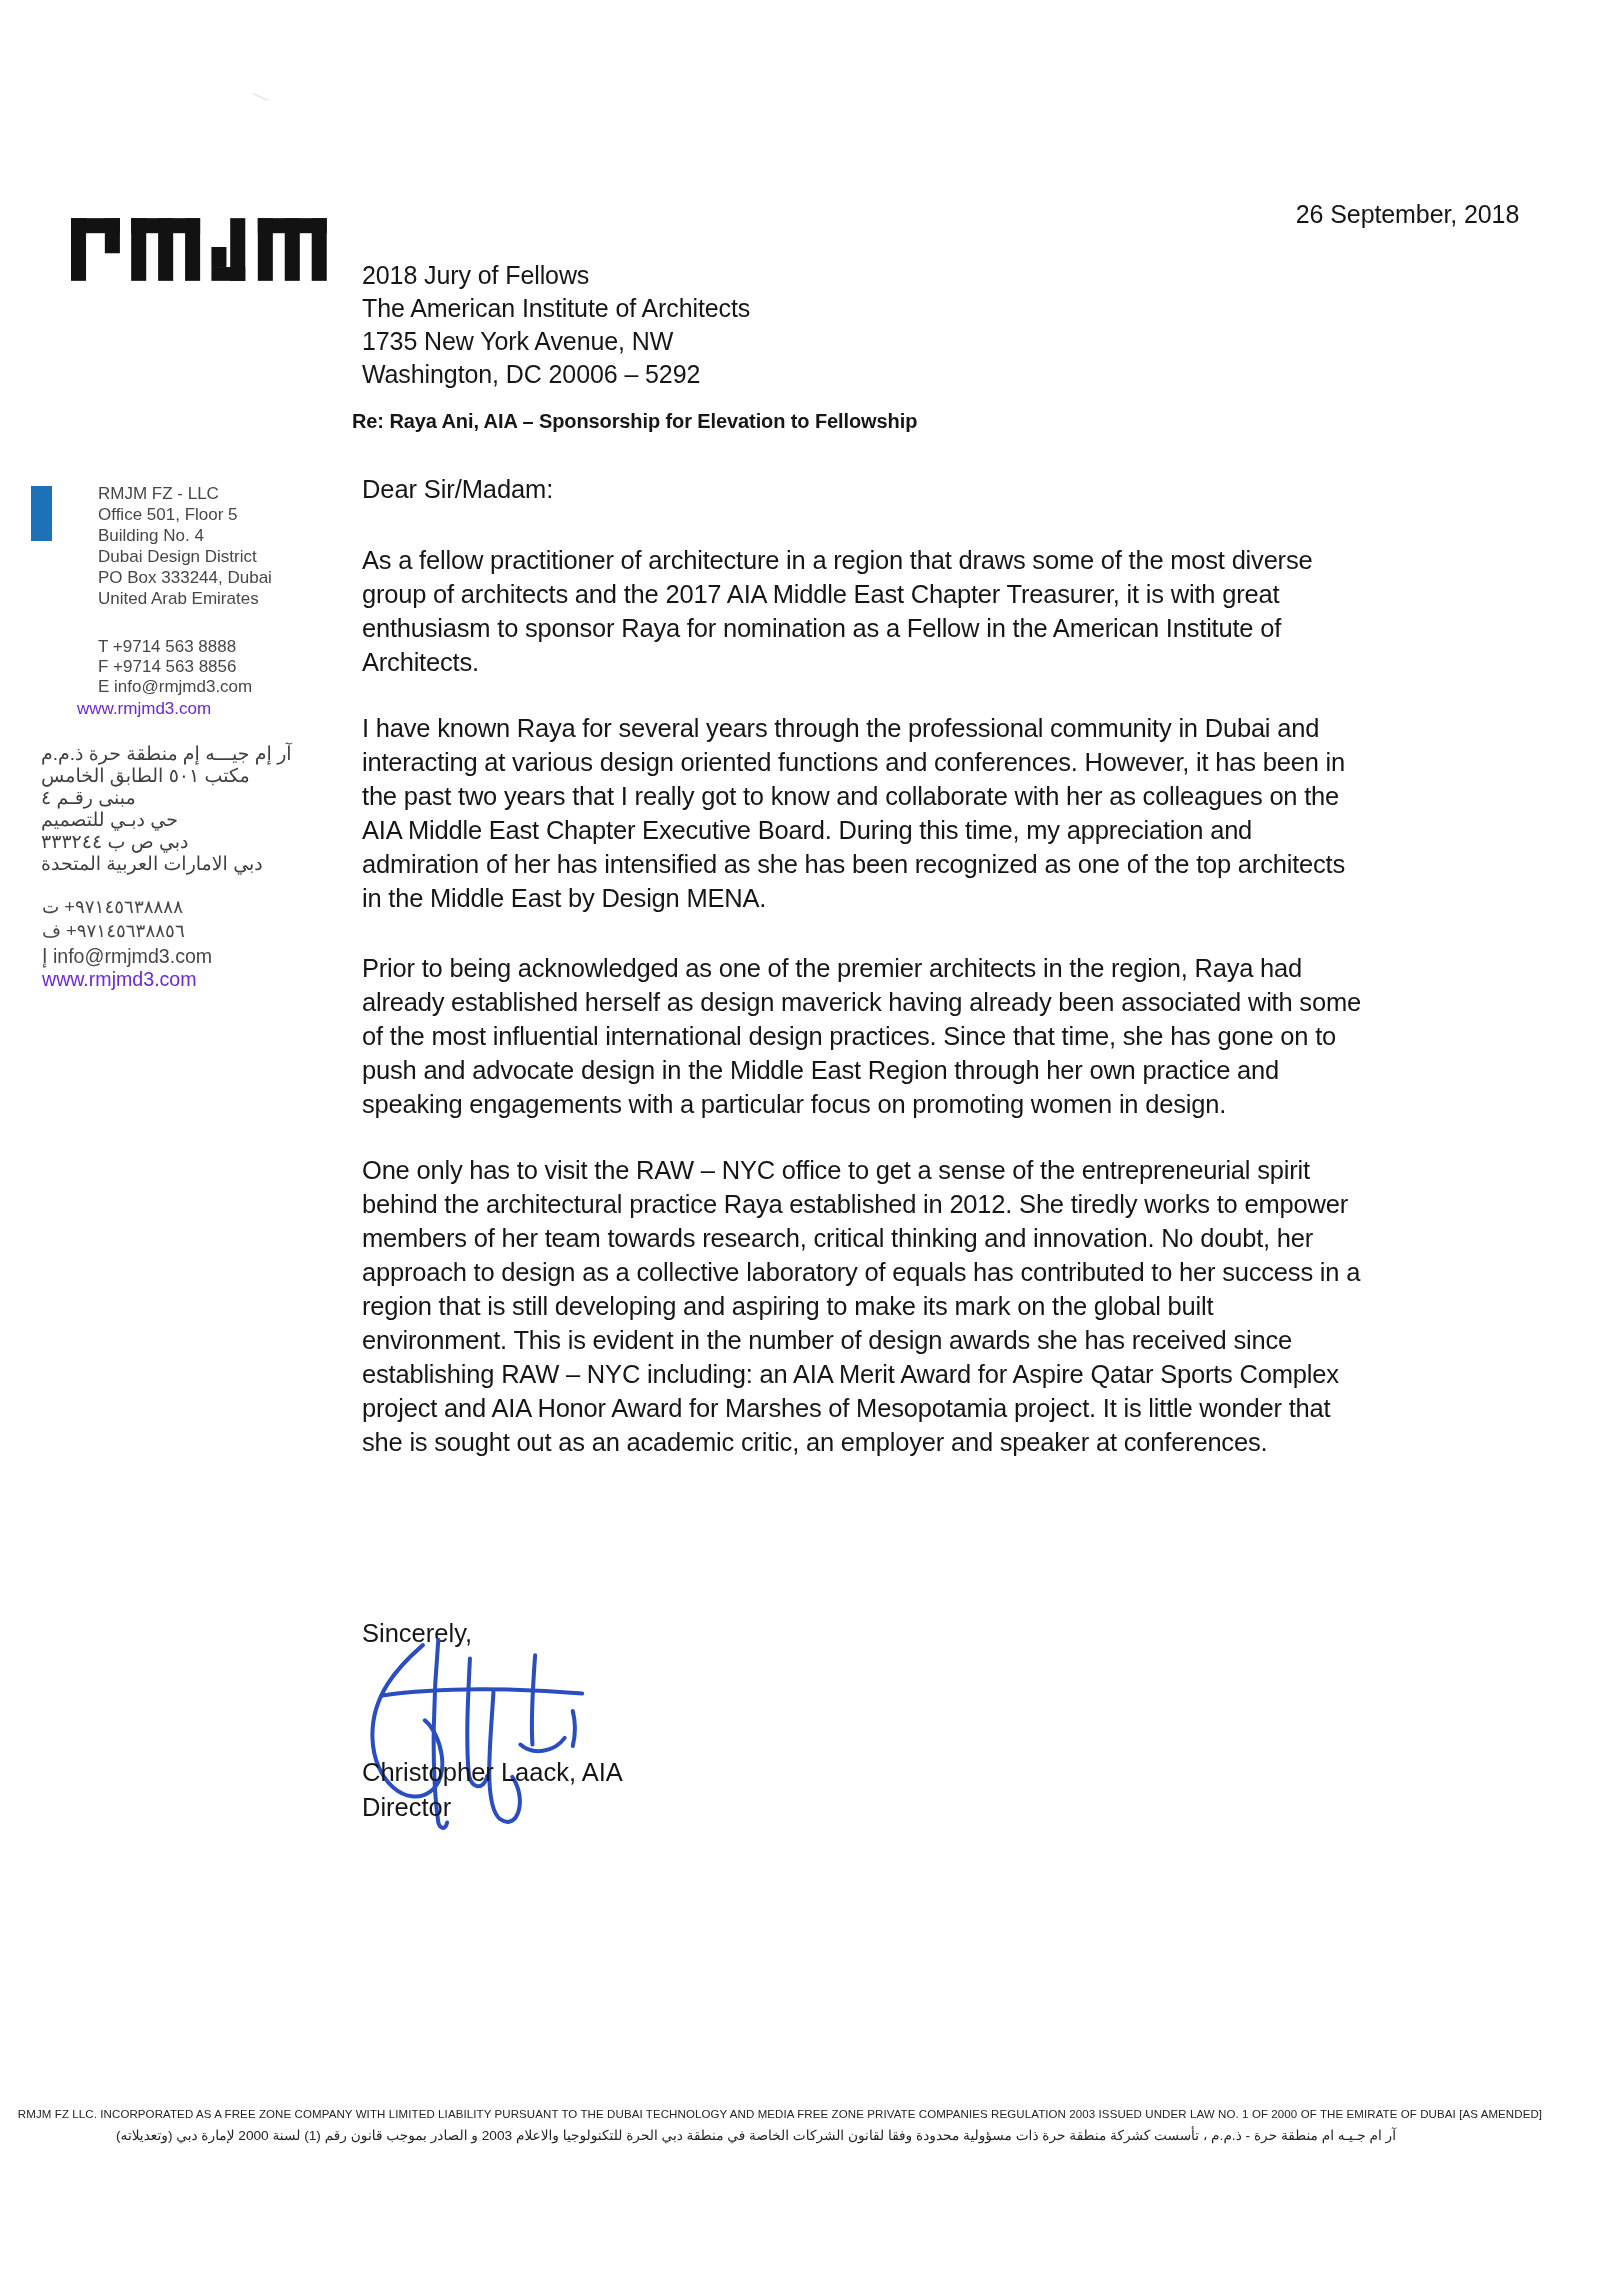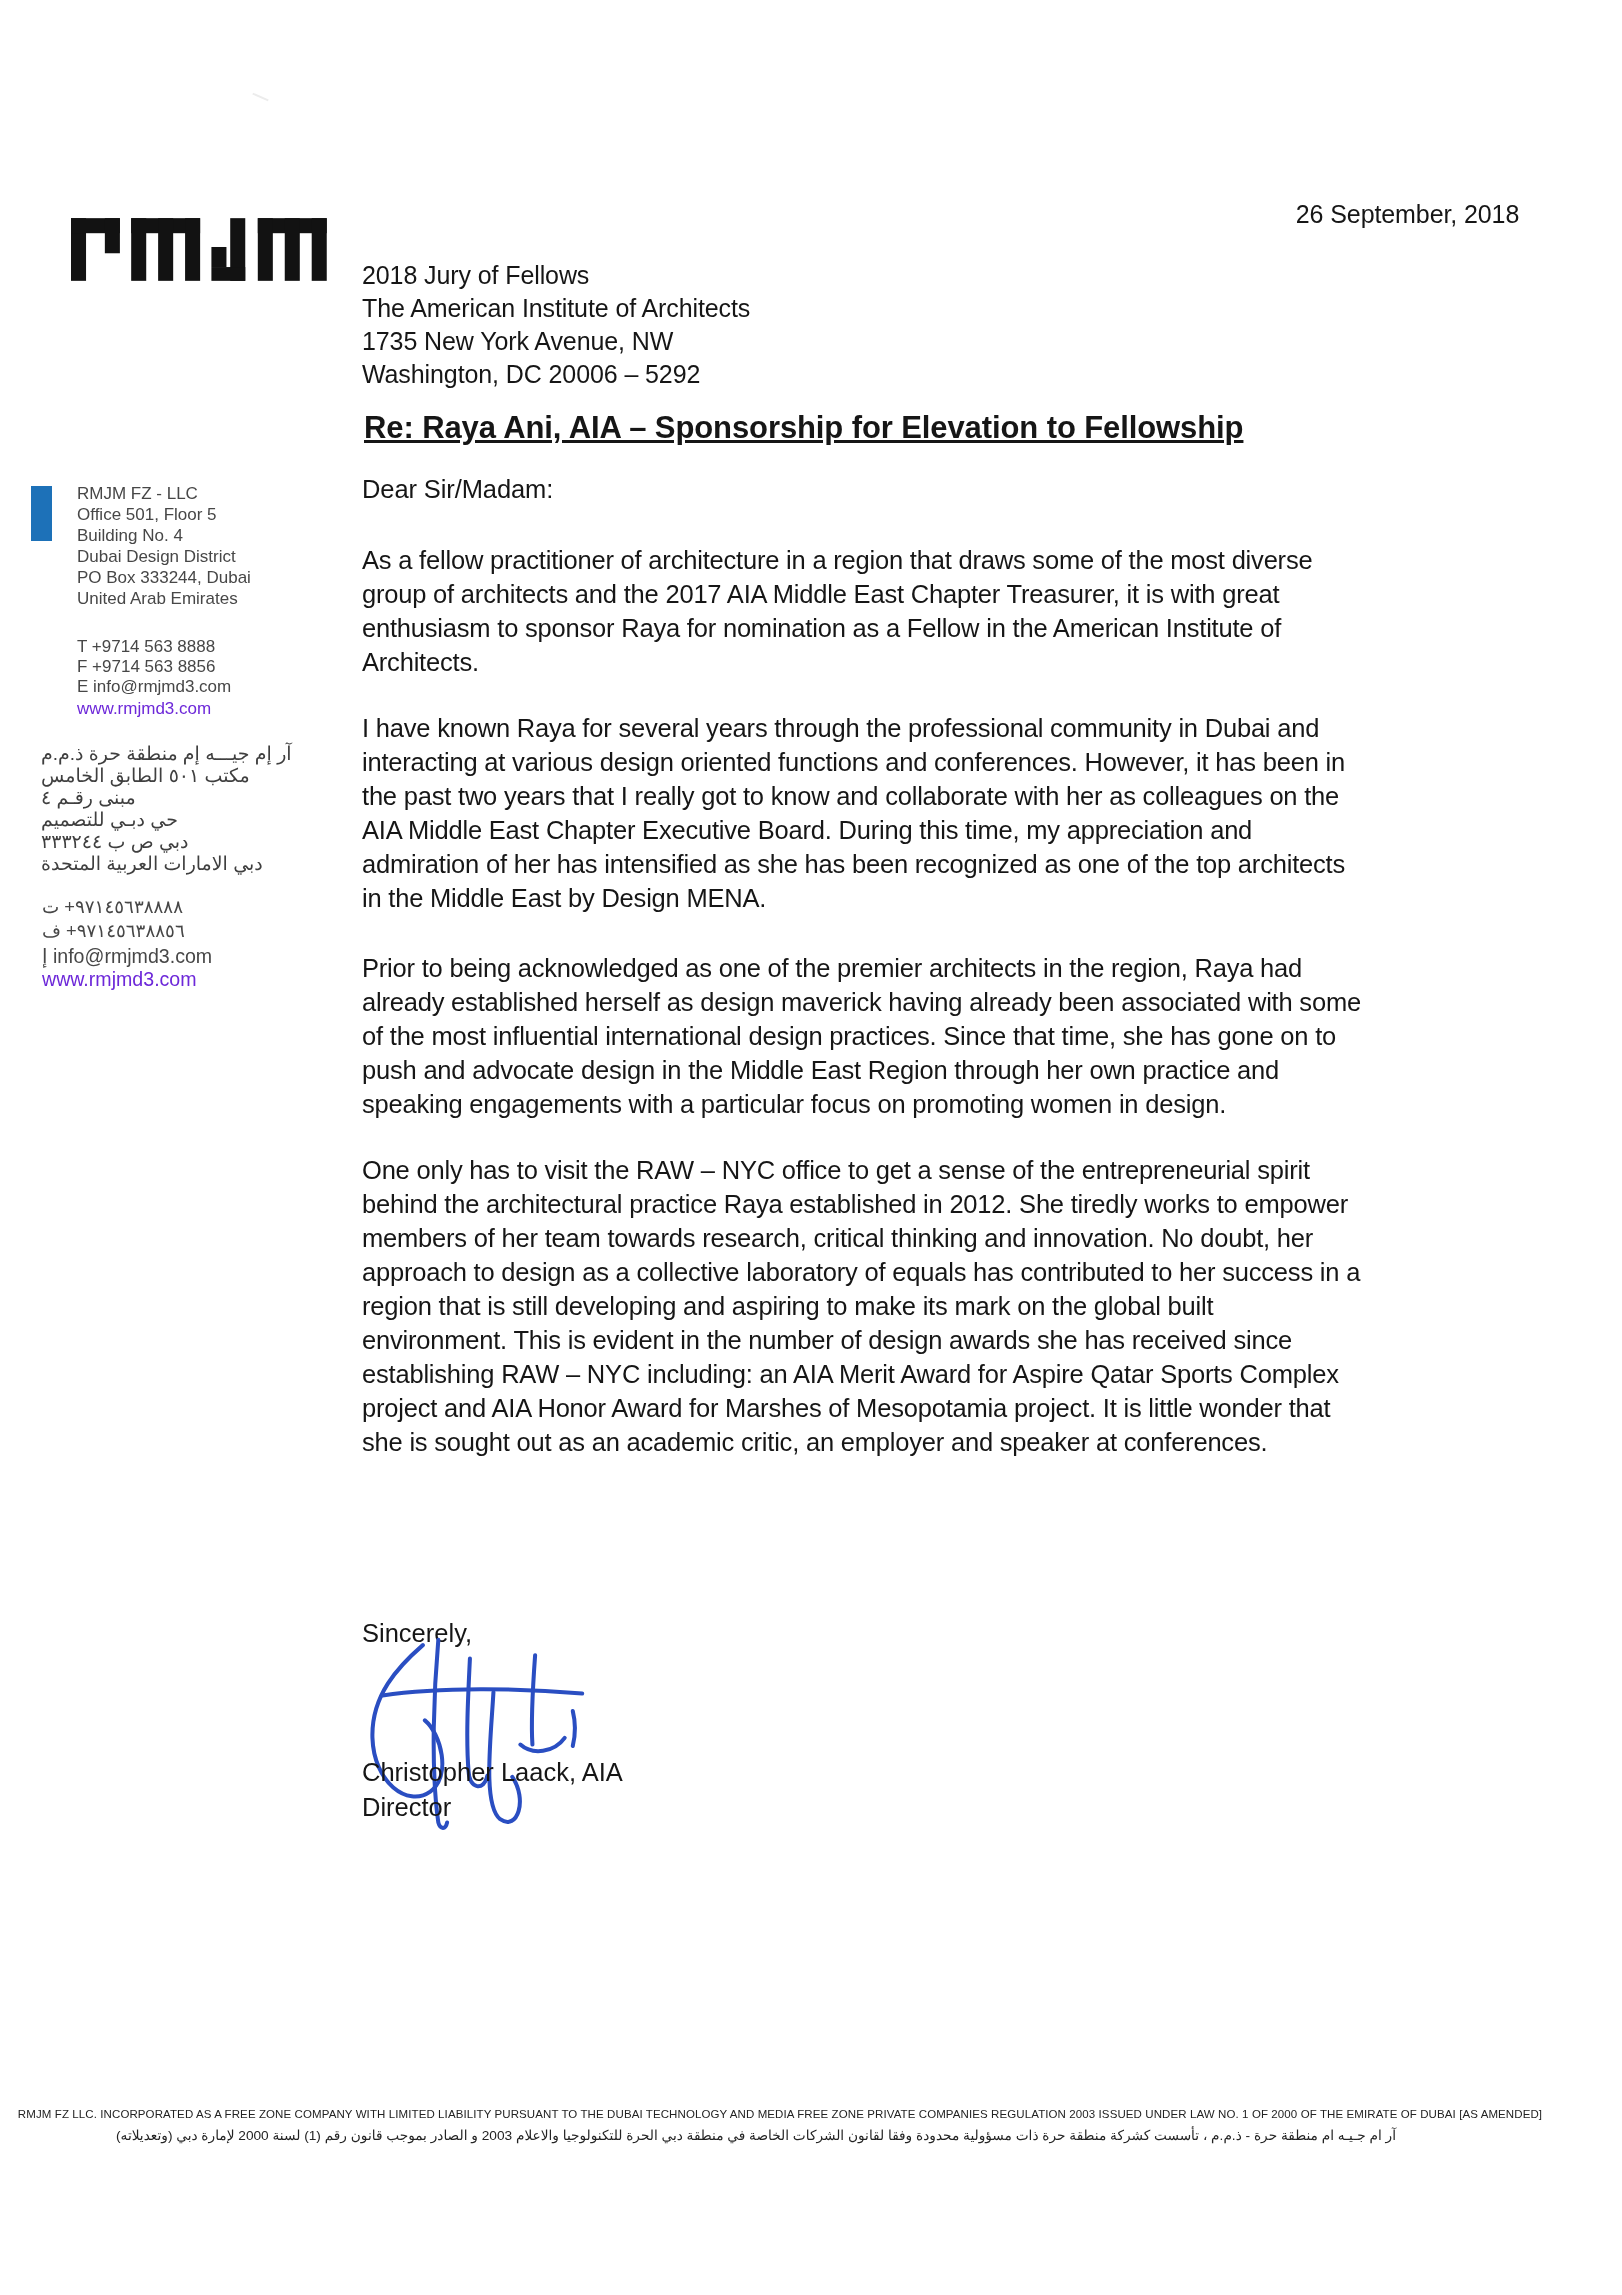--- a/index.html
+++ b/index.html
@@ -7,30 +7,30 @@
     position:relative;
     width:1623px;height:2295px;
     background:#ffffff;
     font-family:"Liberation Sans", sans-serif;
     color:#161616;
     overflow:hidden;
   }
   .abs{position:absolute;}
   .date{left:1276px;top:200px;width:263px;text-align:center;font-size:25px;letter-spacing:-0.1px;}
   .recipient{left:362px;top:259px;font-size:25px;line-height:33px;white-space:pre-line;letter-spacing:-0.1px;}
-  .subject{left:364px;top:410px;font-size:31px;font-weight:bold;letter-spacing:-0.1px;text-decoration:underline;}
+  .subject{left:352px;top:410px;font-size:20px;font-weight:bold;letter-spacing:-0.1px;}
   .salutation{left:362px;top:475px;font-size:25.5px;letter-spacing:-0.1px;}
   .para{left:362px;width:1204px;font-size:25.5px;line-height:34px;white-space:pre-line;letter-spacing:-0.2px;}
   .p1{top:543px;} .p2{top:711px;} .p3{top:951px;} .p4{top:1153px;} .p5{top:1487px;}
   .closing{left:362px;top:1619px;font-size:25.5px;}
   .signer-name{left:362px;top:1758px;font-size:25.5px;}
   .signer-title{left:362px;top:1793px;font-size:25.5px;}
   .logo{left:71px;top:216px;}
   .accent-bar{left:31px;top:486px;width:21px;height:55px;}
-  .side{color:#474747;}
+  .side{color:#474747;margin-left:21px;}
   .side-en{left:77px;top:483px;font-size:17px;line-height:21px;white-space:pre-line;}
   .side-contact{left:77px;top:637px;font-size:17px;line-height:20px;white-space:pre-line;}
   .side-www-en{left:77px;top:699px;font-size:17px;}
   .side-ar{left:41px;top:743px;width:262px;font-size:19px;line-height:22px;white-space:pre-line;direction:rtl;text-align:left;color:#3f3f3f;}
   .ltrov{direction:ltr;unicode-bidi:bidi-override;}
   .ph-ar1{left:42px;top:896px;font-size:18.3px;color:#474747;}
   .ph-ar2{left:42px;top:920px;font-size:18.3px;color:#474747;}
   .email-ar{left:42px;top:945px;font-size:19.6px;color:#474747;}
   .www-ar{left:42px;top:968px;font-size:19.6px;}
   .link{color:#6d28d9;}

